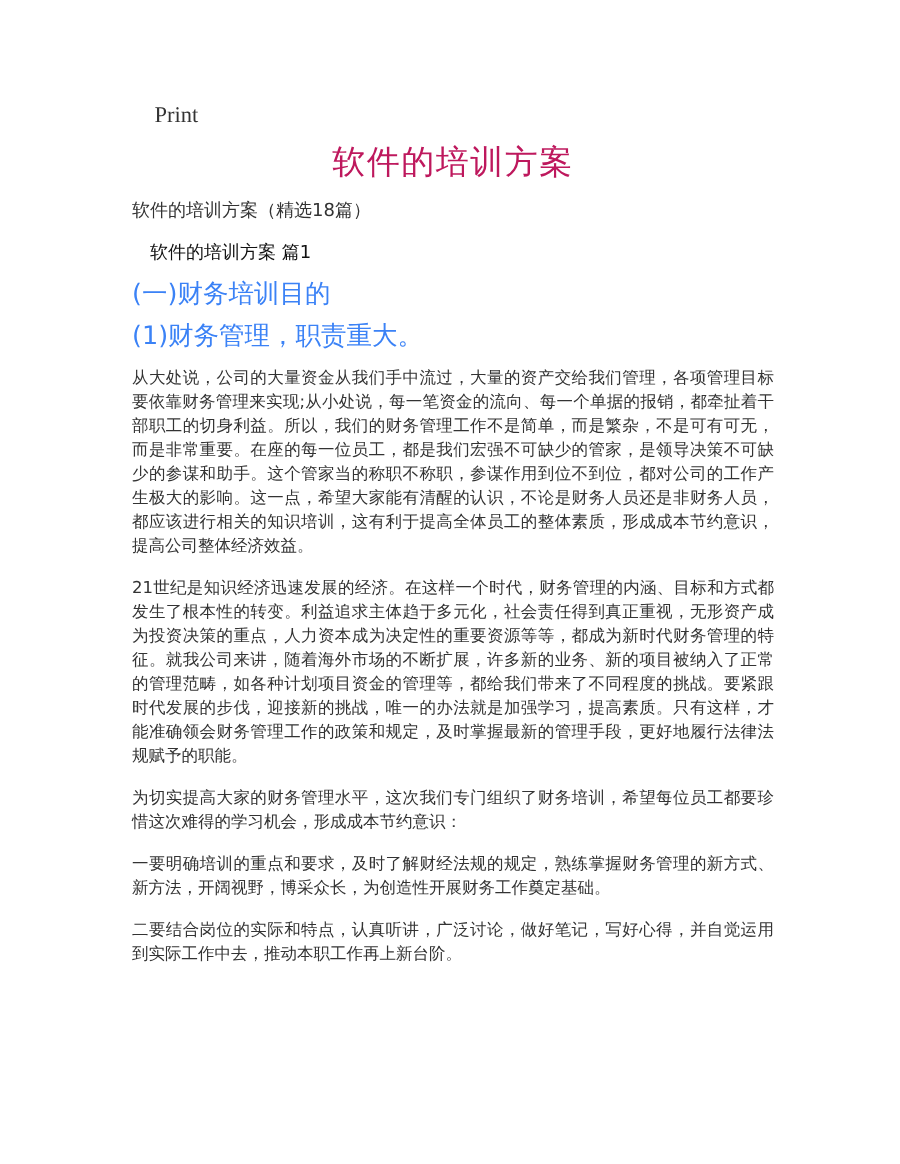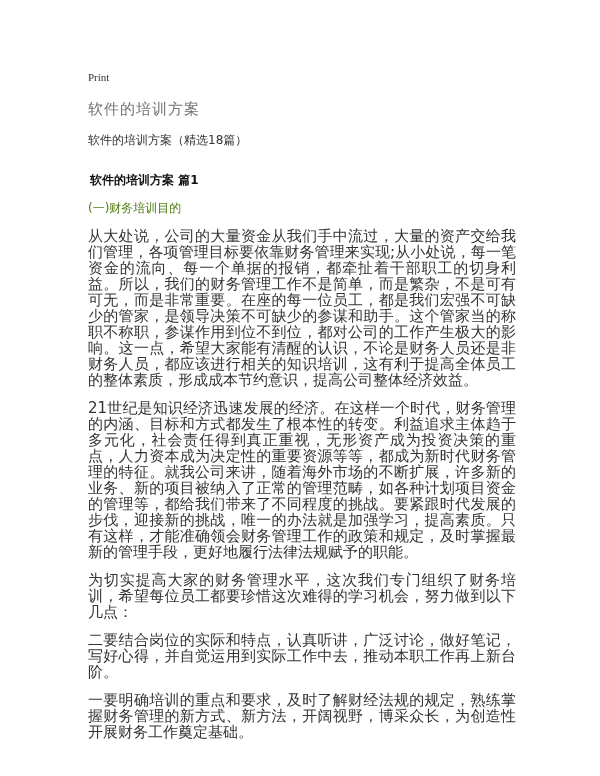--- a/index.html
+++ b/index.html
@@ -16,73 +16,74 @@
       color: #222222;
     }
     .page {
       position: absolute;
       left: 88px;
       top: 70px;
       width: 428px;
     }
     .print-label {
       font-family: "Liberation Serif", serif;
-      font-size: 11px;
+      font-size: 15px;
       color: #333333;
-      margin: 0 0 14px 0;
+      margin: 0 0 14px 15px;
       line-height: 14px;
     }
     .doc-title {
-      font-size: 15px;
+      font-size: 22px;
       font-weight: normal;
-      text-align: left;
-      color: #737373;
+      text-align: center;
+      color: #be185d;
       margin: 0 0 12px 0;
       line-height: 22px;
       letter-spacing: 1px;
     }
     .doc-subtitle {
       font-size: 12px;
-      margin: 0 0 24px 0;
+      margin: 0 0 12px 0;
       line-height: 16px;
       color: #333333;
     }
     .article-heading {
       font-size: 12px;
-      font-weight: bold;
-      margin: 0 0 12px 2px;
+      font-weight: normal;
+      margin: 0 0 12px 12px;
       line-height: 16px;
       color: #111111;
     }
     .section-heading {
-      font-size: 12px;
+      font-size: 17px;
       margin: 0 0 12px 0;
       line-height: 16px;
-      color: #4d7c0f;
+      color: #3b82f6;
     }
     .para {
-      font-size: 15px;
+      font-size: 11px;
       line-height: 16px;
       margin: 0 0 12px 0;
       color: #333333;
       text-align: justify;
       letter-spacing: 0px;
     }
   </style>
 </head>
 <body>
 
 <div class="page">
   <div class="print-label">Print</div>
   <h1 class="doc-title">软件的培训方案</h1>
   <div class="doc-subtitle">软件的培训方案（精选18篇）</div>
   <div class="article-heading">软件的培训方案 篇1</div>
 
   <div class="section-heading">(一)财务培训目的</div>
 
+  <div class="section-heading">(1)财务管理，职责重大。</div>
   <p class="para">从大处说，公司的大量资金从我们手中流过，大量的资产交给我们管理，各项管理目标要依靠财务管理来实现;从小处说，每一笔资金的流向、每一个单据的报销，都牵扯着干部职工的切身利益。所以，我们的财务管理工作不是简单，而是繁杂，不是可有可无，而是非常重要。在座的每一位员工，都是我们宏强不可缺少的管家，是领导决策不可缺少的参谋和助手。这个管家当的称职不称职，参谋作用到位不到位，都对公司的工作产生极大的影响。这一点，希望大家能有清醒的认识，不论是财务人员还是非财务人员，都应该进行相关的知识培训，这有利于提高全体员工的整体素质，形成成本节约意识，提高公司整体经济效益。</p>
 
   <p class="para">21世纪是知识经济迅速发展的经济。在这样一个时代，财务管理的内涵、目标和方式都发生了根本性的转变。利益追求主体趋于多元化，社会责任得到真正重视，无形资产成为投资决策的重点，人力资本成为决定性的重要资源等等，都成为新时代财务管理的特征。就我公司来讲，随着海外市场的不断扩展，许多新的业务、新的项目被纳入了正常的管理范畴，如各种计划项目资金的管理等，都给我们带来了不同程度的挑战。要紧跟时代发展的步伐，迎接新的挑战，唯一的办法就是加强学习，提高素质。只有这样，才能准确领会财务管理工作的政策和规定，及时掌握最新的管理手段，更好地履行法律法规赋予的职能。</p>
 
-  <p class="para">为切实提高大家的财务管理水平，这次我们专门组织了财务培训，希望每位员工都要珍惜这次难得的学习机会，努力做到以下几点：</p>
+  <p class="para">为切实提高大家的财务管理水平，这次我们专门组织了财务培训，希望每位员工都要珍惜这次难得的学习机会，形成成本节约意识：</p>
+  <p class="para">一要明确培训的重点和要求，及时了解财经法规的规定，熟练掌握财务管理的新方式、新方法，开阔视野，博采众长，为创造性开展财务工作奠定基础。</p>
   <p class="para">二要结合岗位的实际和特点，认真听讲，广泛讨论，做好笔记，写好心得，并自觉运用到实际工作中去，推动本职工作再上新台阶。</p>
-  <p class="para">一要明确培训的重点和要求，及时了解财经法规的规定，熟练掌握财务管理的新方式、新方法，开阔视野，博采众长，为创造性开展财务工作奠定基础。</p>
 </div>
 
 </body></html>

